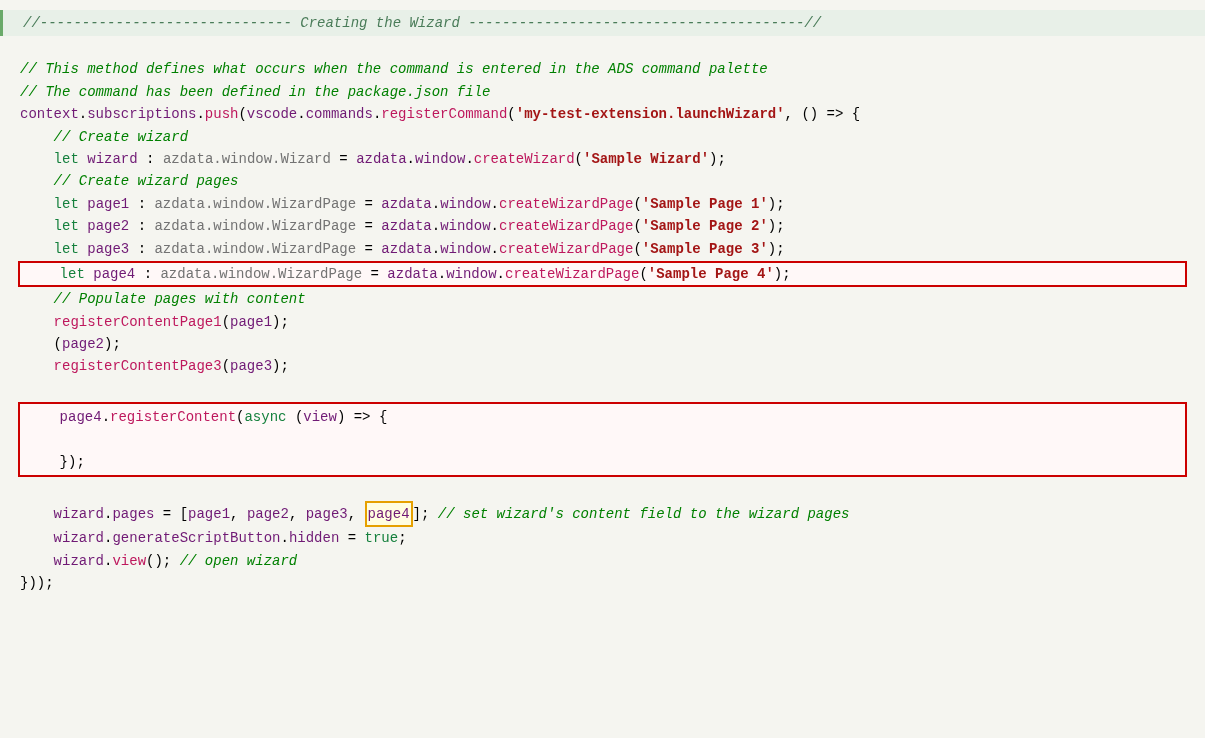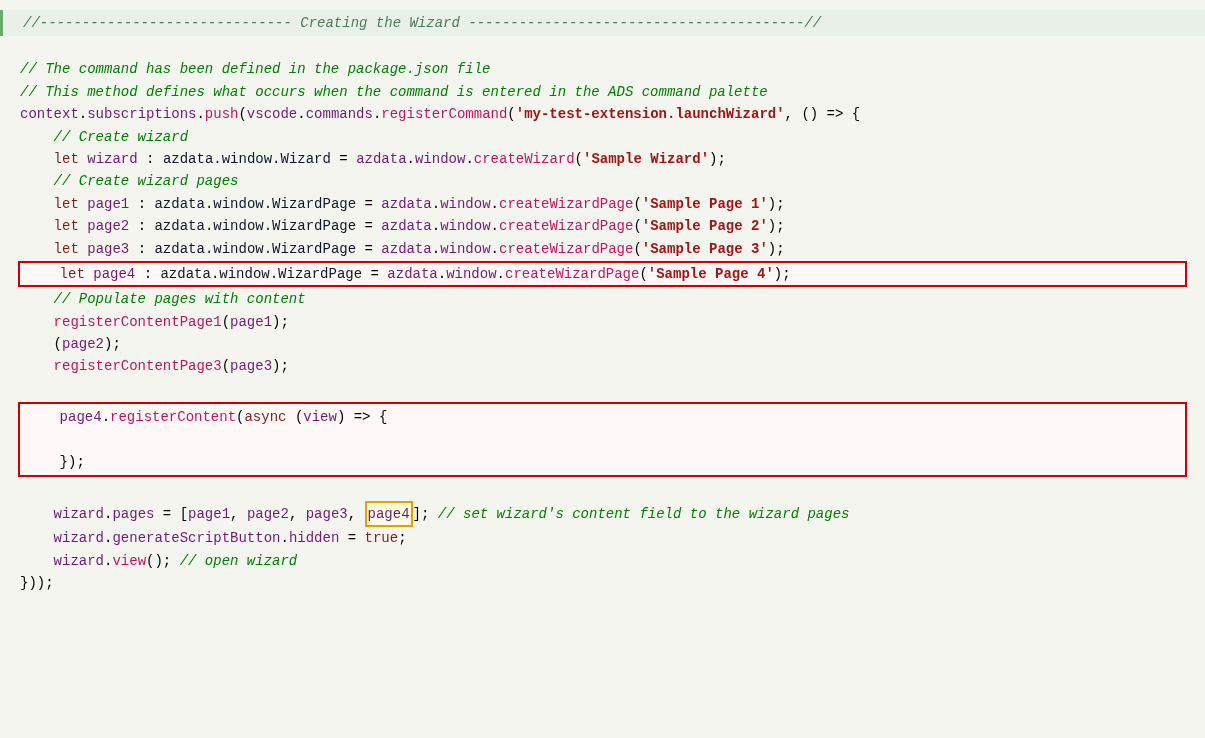--- a/index.html
+++ b/index.html
@@ -19,23 +19,23 @@
     }
     .code-line {
       display: flex;
       align-items: baseline;
       padding: 0 20px;
       white-space: pre;
       min-height: 22px;
     }
     
     .c-comment { color: #008000; font-style: italic; }
-    .c-keyword { color: #7f1d1d; }
+    .c-keyword { color: #15803d; }
     .c-string { color: #a31515; font-weight: bold; }
-    .c-type { color: #0f172a; }
+    .c-type { color: #737373; }
     .c-method { color: #be185d; }
     .c-variable { color: #701a75; }
     .c-plain { color: #000000; }
 
     
     .section-header {
       background: #e8f0e8;
       padding: 2px 20px;
       color: #4a7c59;
       font-style: italic;
@@ -47,24 +47,24 @@
 
 <div class="code-container">
 
   <div class="section-header">
     <span>//------------------------------ Creating the Wizard ----------------------------------------//</span>
   </div>
 
   <div class="code-line"><span></span></div>
 
   <div class="code-line">
-    <span class="c-comment">// The command has been defined in the package.json file</span>
+    <span class="c-comment">// This method defines what occurs when the command is entered in the ADS command palette</span>
   </div>
   <div class="code-line">
-    <span class="c-comment">// This method defines what occurs when the command is entered in the ADS command palette</span>
+    <span class="c-comment">// The command has been defined in the package.json file</span>
   </div>
 
   <div class="code-line">
     <span class="c-variable">context</span><span class="c-plain">.</span><span class="c-variable">subscriptions</span><span class="c-plain">.</span><span class="c-method">push</span><span class="c-plain">(</span><span class="c-variable">vscode</span><span class="c-plain">.</span><span class="c-variable">commands</span><span class="c-plain">.</span><span class="c-method">registerCommand</span><span class="c-plain">(</span><span class="c-string">'my-test-extension.launchWizard'</span><span class="c-plain">, () =&gt; {</span>
   </div>
 
   <div class="code-line">
     <span class="c-comment">    // Create wizard</span>
   </div>
 

